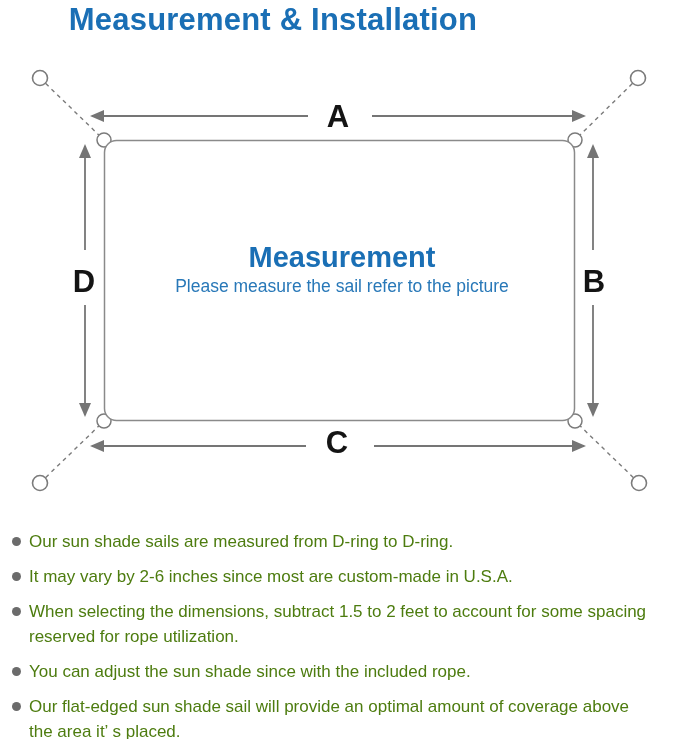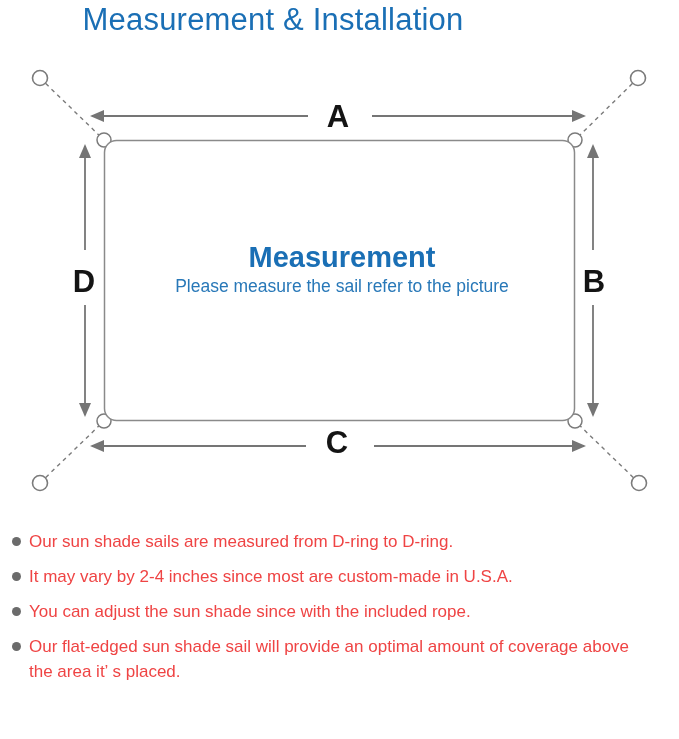--- a/index.html
+++ b/index.html
@@ -6,21 +6,21 @@
   body {
     width: 679px; height: 739px;
     background: #ffffff;
     font-family: "Liberation Sans", sans-serif;
     position: relative;
     overflow: hidden;
   }
   .page-title {
     position: absolute; top: 2px; left: 0; width: 546px;
     text-align: center;
-    font-size: 31px; font-weight: normal;
+    font-size: 31px; font-weight: bold;
     color: #1a6fb5;
     letter-spacing: 0.2px;
   }
   .diagram-svg { position: absolute; top: 60px; left: 0; }
   .dim-label {
     font-family: "Liberation Sans", sans-serif;
     font-size: 31px; font-weight: bold; fill: #141414;
   }
   .center-title {
     font-family: "Liberation Sans", sans-serif;
@@ -29,21 +29,21 @@
   .center-subtitle {
     font-family: "Liberation Sans", sans-serif;
     font-size: 17.5px; fill: #2878b8;
   }
   .notes {
     position: absolute; top: 529px; left: 12px; width: 661px;
   }
   .note {
     display: flex; align-items: flex-start; gap: 8px;
     margin-bottom: 10px;
-    color: #ef4444; font-size: 17px; line-height: 25px;
+    color: #4d7c0f; font-size: 17px; line-height: 25px;
   }
   .note-dot {
     flex: 0 0 auto;
     width: 9px; height: 9px; border-radius: 50%;
     background: #6b6b6b;
     margin-top: 8px;
   }
   .note-text { white-space: pre-line; }
 </style>
 </head>
@@ -105,21 +105,26 @@
   <text class="center-subtitle" x="342" y="232" text-anchor="middle">Please measure the sail refer to the picture</text>
 </svg>
 
 <div class="notes">
   <div class="note">
     <span class="note-dot"></span>
     <span class="note-text">Our sun shade sails are measured from D-ring to D-ring.</span>
   </div>
   <div class="note">
     <span class="note-dot"></span>
-    <span class="note-text">It may vary by 2-4 inches since most are custom-made in U.S.A.</span>
+    <span class="note-text">It may vary by 2-6 inches since most are custom-made in U.S.A.</span>
+  </div>
+  <div class="note">
+    <span class="note-dot"></span>
+    <span class="note-text">When selecting the dimensions, subtract 1.5 to 2 feet to account for some spacing
+reserved for rope utilization.</span>
   </div>
   <div class="note">
     <span class="note-dot"></span>
     <span class="note-text">You can adjust the sun shade since with the included rope.</span>
   </div>
   <div class="note">
     <span class="note-dot"></span>
     <span class="note-text">Our flat-edged sun shade sail will provide an optimal amount of coverage above
 the area it’ s placed.</span>
   </div>

